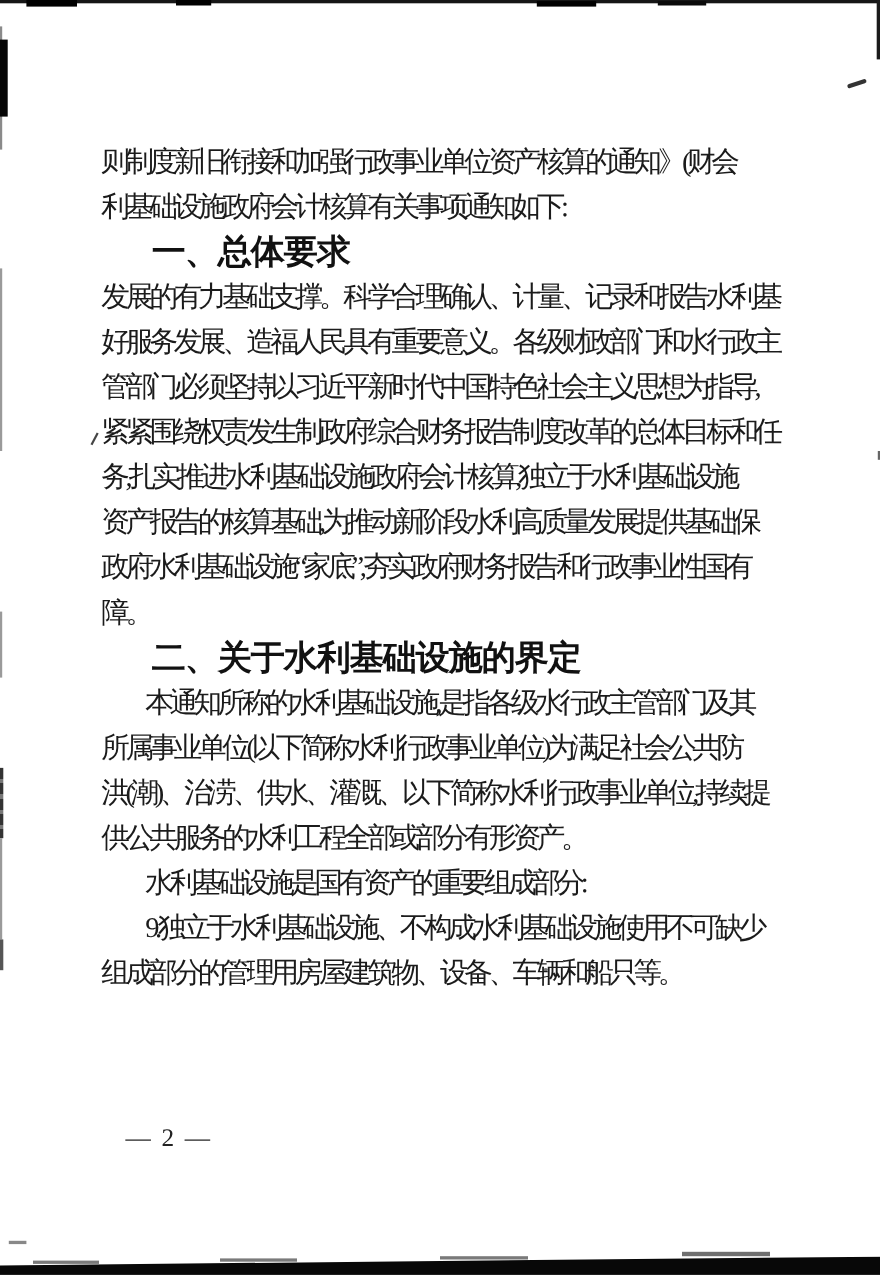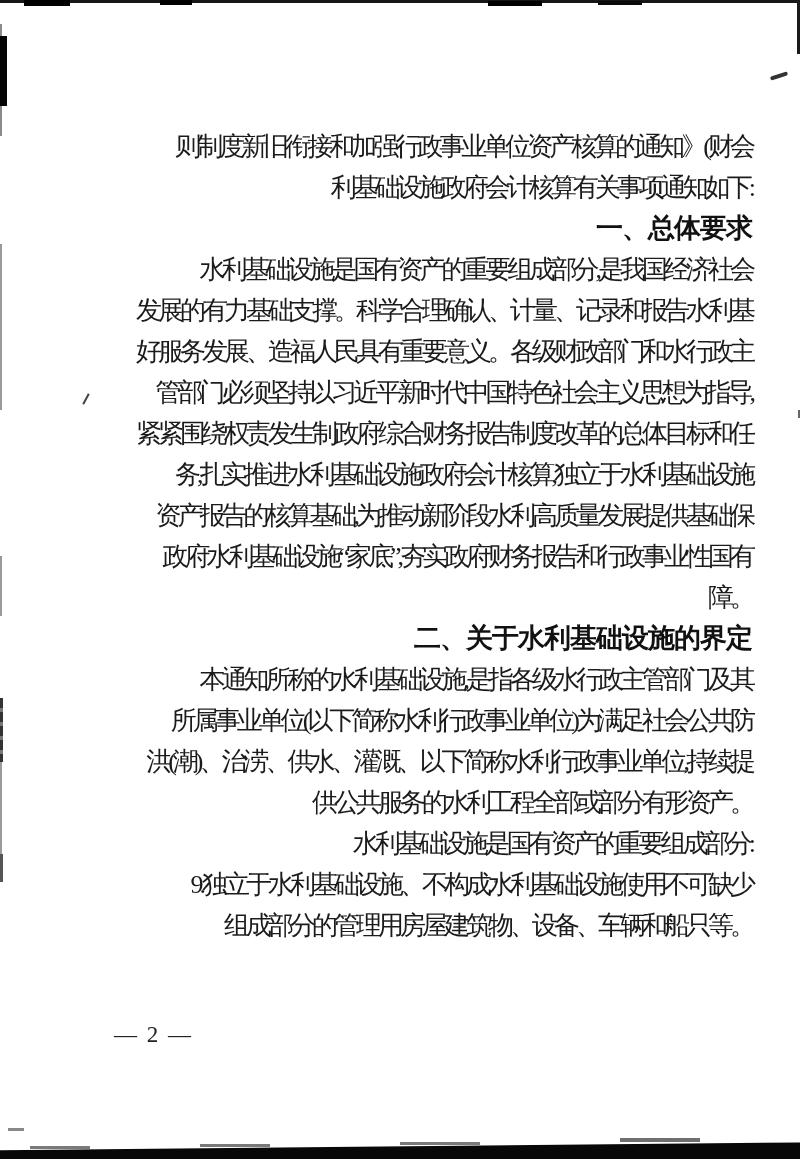--- a/index.html
+++ b/index.html
@@ -4,39 +4,38 @@
 <style>
   html,body{margin:0;padding:0;background:#e8e8e8;}
   .page{
     position:relative;
     width:800px;height:1159px;
     margin:0 auto;
     background:#ffffff;
     overflow:hidden;
     font-family:"Liberation Serif","DejaVu Serif",serif;
     color:#1b1b1b;
-    text-align:right;
   }
   
   .textblock{
     position:absolute;
     left:92px;top:126px;width:660px;
   }
   .line{
     height:41px;line-height:41px;
     font-size:26px;
     letter-spacing:-4px;
     white-space:nowrap;
     color:#1b1b1b;
   }
   .line.indent{padding-left:40px;}
   .line.heading{
     font-family:"Liberation Sans","DejaVu Sans",sans-serif;
     font-weight:700;
-    font-size:27px;
+    font-size:31px;
     letter-spacing:-1px;
     padding-left:46px;
     color:#111;
   }
   .pagenum{
     position:absolute;
     left:114px;top:1022px;
     font-size:23px;
     letter-spacing:2px;
     color:#222;
@@ -96,21 +95,20 @@
   <div class="artifact bottom-dash-2"></div>
   <div class="artifact bottom-dash-3"></div>
   <div class="artifact bottom-dash-4"></div>
   <div class="artifact bottom-dash-5"></div>
   <div class="artifact bottom-wedge"></div>
 
   <div class="textblock">
       <div class="line">则制度新旧衔接和加强行政事业单位资产核算的通知》(财会</div>
       <div class="line">利基础设施政府会计核算有关事项通知如下:</div>
       <div class="line heading">一、总体要求</div>
-      <div class="line indent">水利基础设施是国有资产的重要组成部分,是我国经济社会</div>
       <div class="line">发展的有力基础支撑。科学合理确认、计量、记录和报告水利基</div>
       <div class="line">好服务发展、造福人民具有重要意义。各级财政部门和水行政主</div>
       <div class="line">管部门必须坚持以习近平新时代中国特色社会主义思想为指导,</div>
       <div class="line">紧紧围绕权责发生制政府综合财务报告制度改革的总体目标和任</div>
       <div class="line">务,扎实推进水利基础设施政府会计核算,独立于水利基础设施</div>
       <div class="line">资产报告的核算基础,为推动新阶段水利高质量发展提供基础保</div>
       <div class="line">政府水利基础设施“家底”,夯实政府财务报告和行政事业性国有</div>
       <div class="line">障。</div>
       <div class="line heading">二、关于水利基础设施的界定</div>
       <div class="line indent">本通知所称的水利基础设施,是指各级水行政主管部门及其</div>

